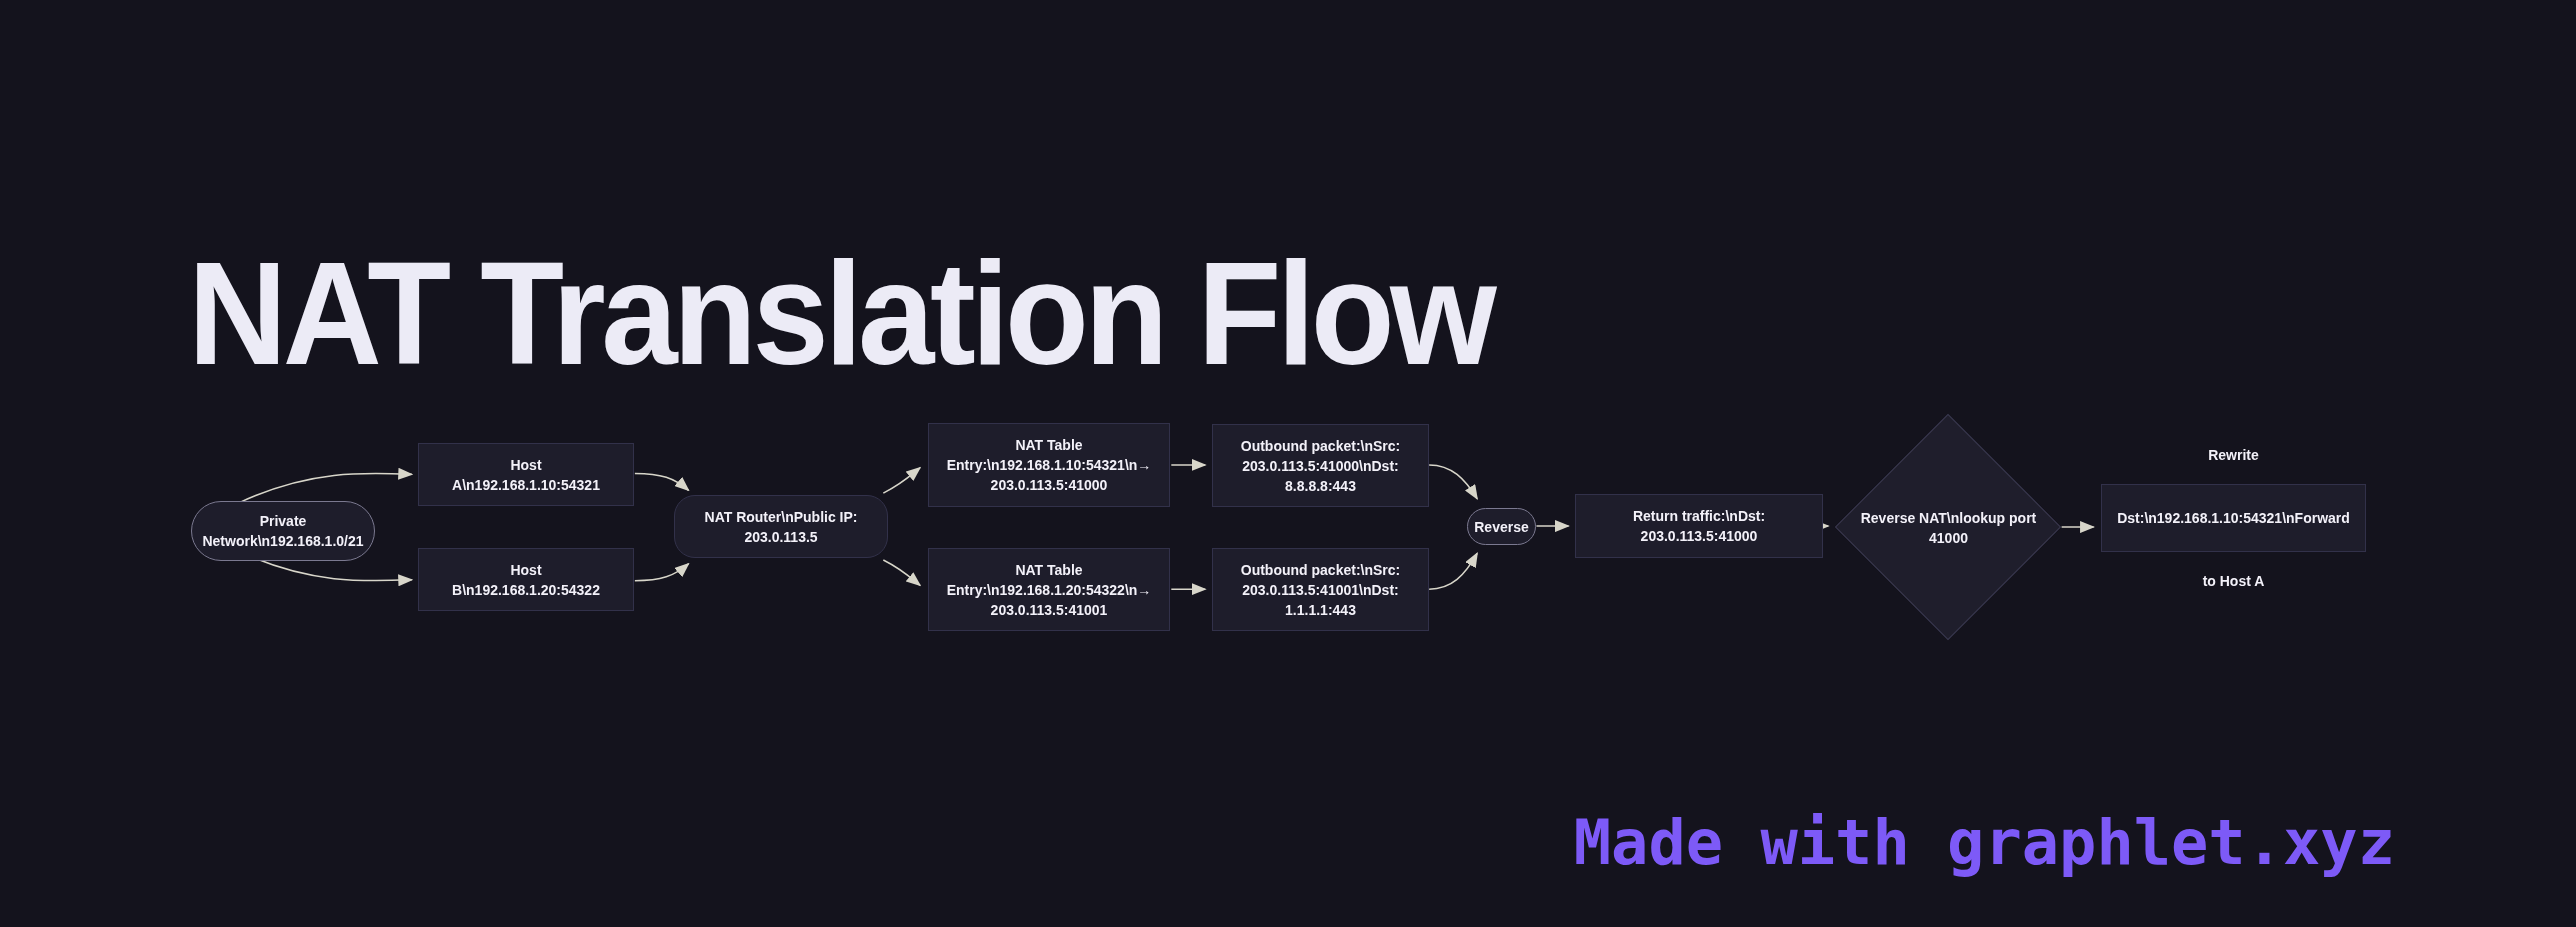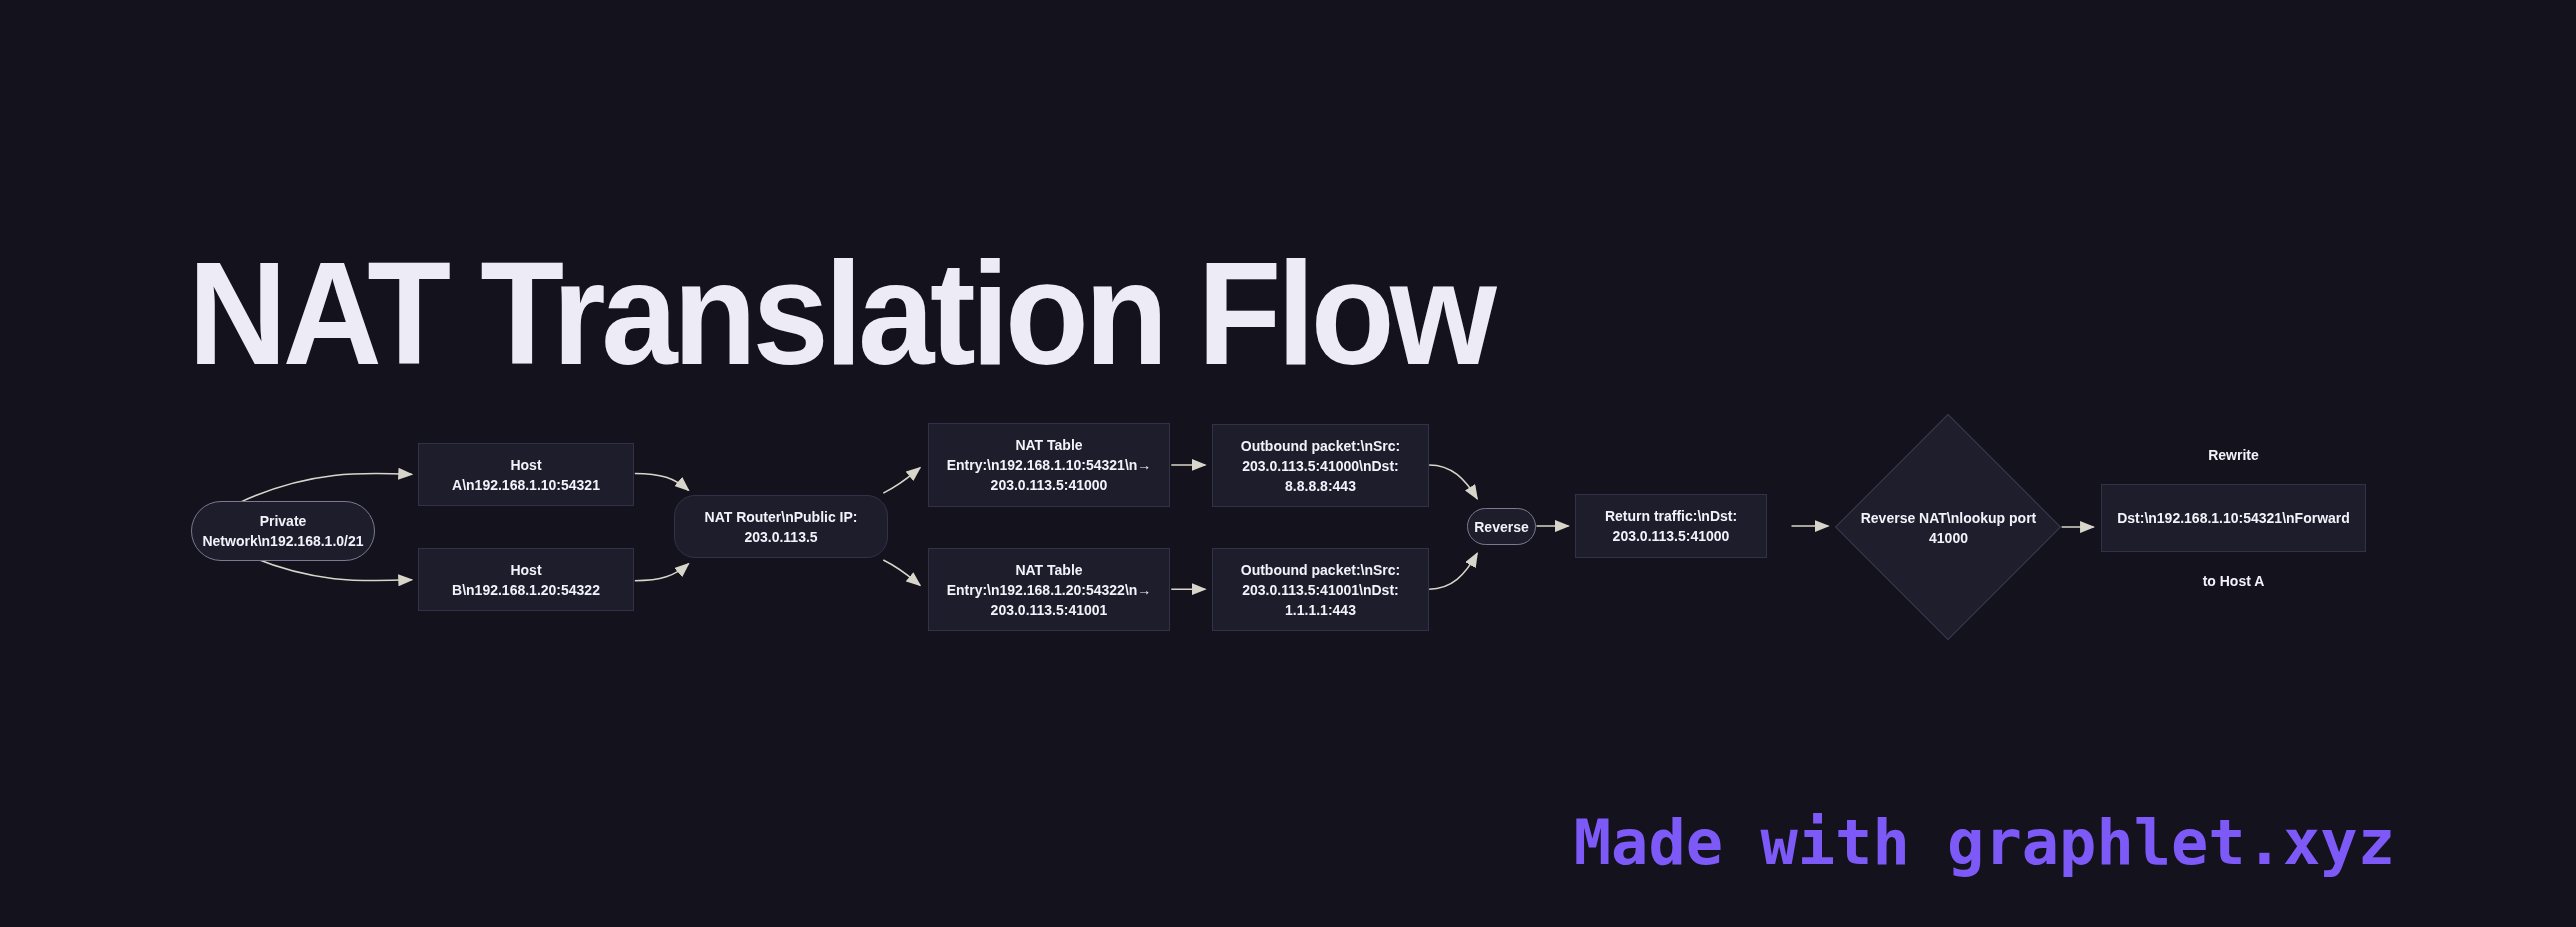--- a/index.html
+++ b/index.html
@@ -146,21 +146,21 @@
   <div class="node" style="left:1212px;top:548px;width:217px;height:83px;">
     <span class="line">Outbound packet:\nSrc:</span>
     <span class="line">203.0.113.5:41001\nDst:</span>
     <span class="line">1.1.1.1:443</span>
   </div>
 
   <div class="node stadium" style="left:1467px;top:508px;width:69px;height:37px;">
     <span class="line">Reverse</span>
   </div>
 
-  <div class="node" style="left:1575px;top:494px;width:192px;height:64px;">
+  <div class="node" style="left:1575px;top:494px;width:248px;height:64px;">
     <span class="line">Return traffic:\nDst:</span>
     <span class="line">203.0.113.5:41000</span>
   </div>
 
   <div class="diamond-shape" style="left:1868px;top:447px;width:160px;height:160px;"></div>
   <div class="diamond-label" style="left:1840px;top:488px;width:217px;height:79px;text-align:right;">
     <span class="line" style="white-space:pre;">Reverse NAT\nlookup port</span>
     <span class="line" style="white-space:pre;">41000</span>
   </div>
 

